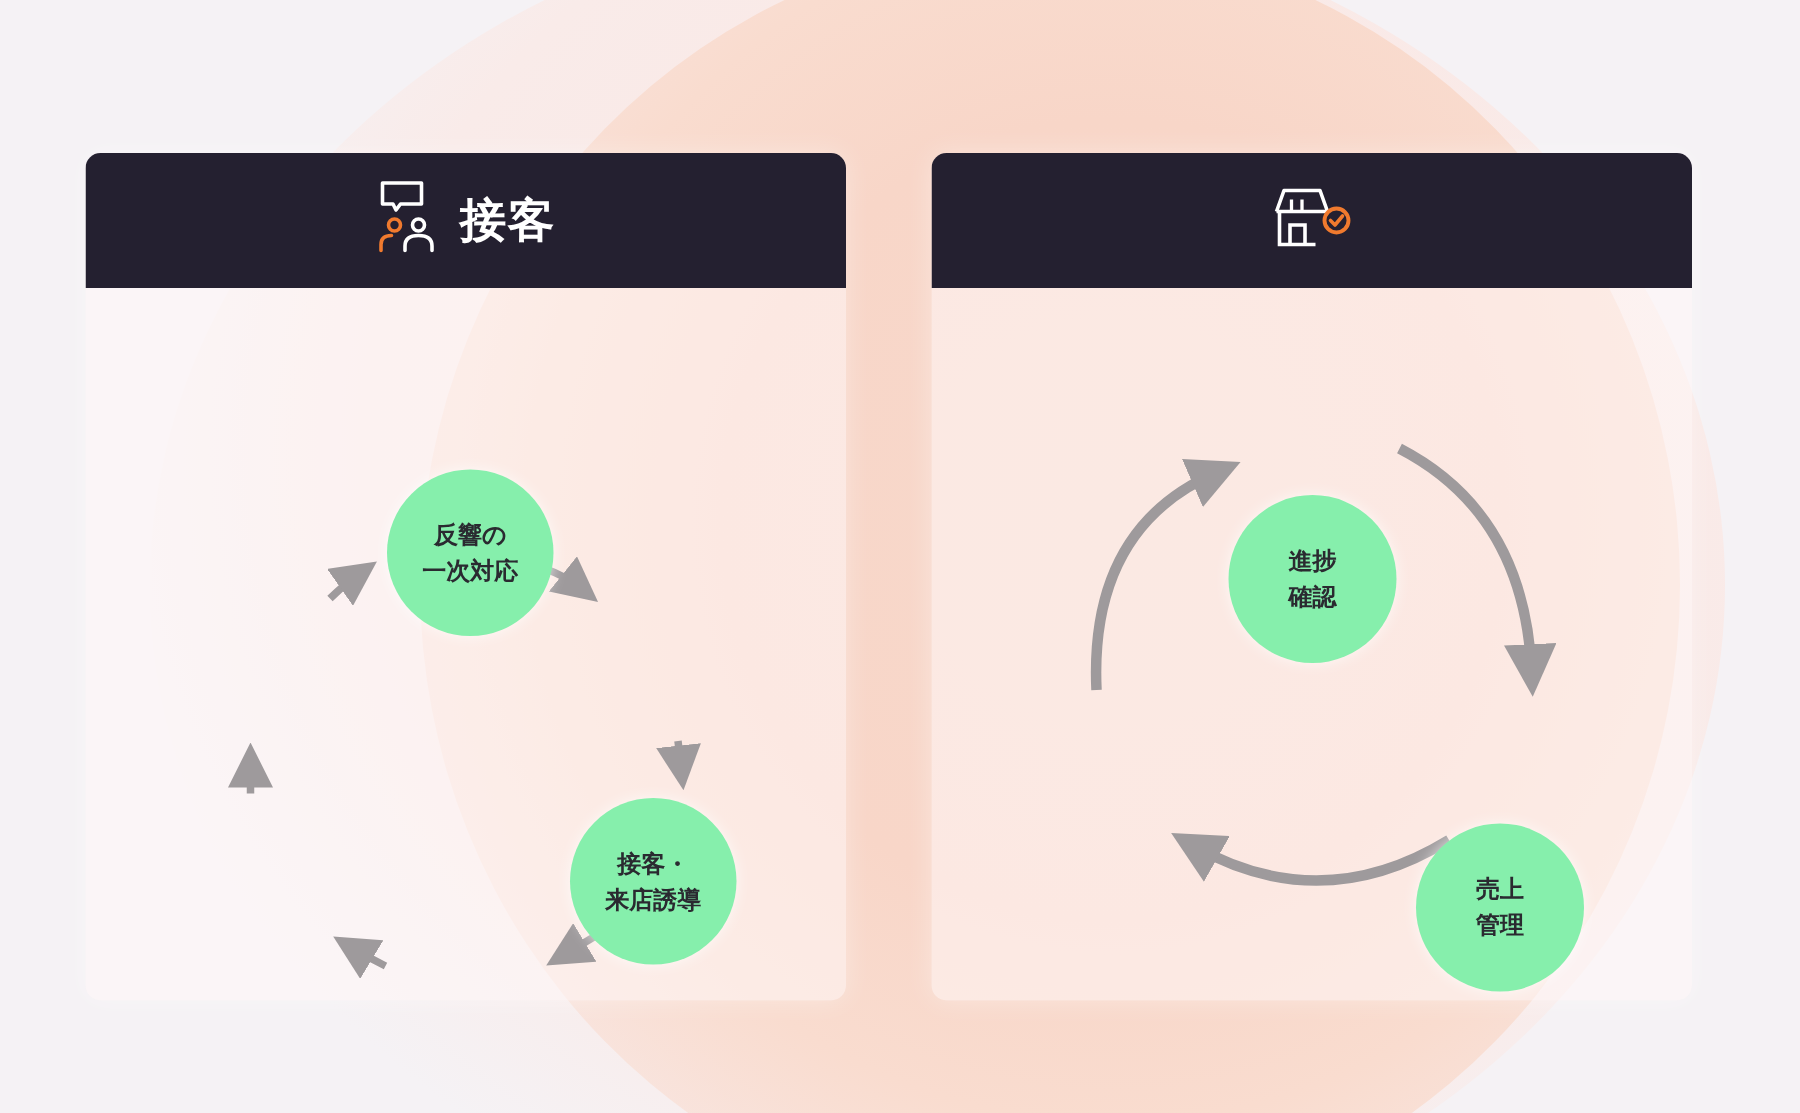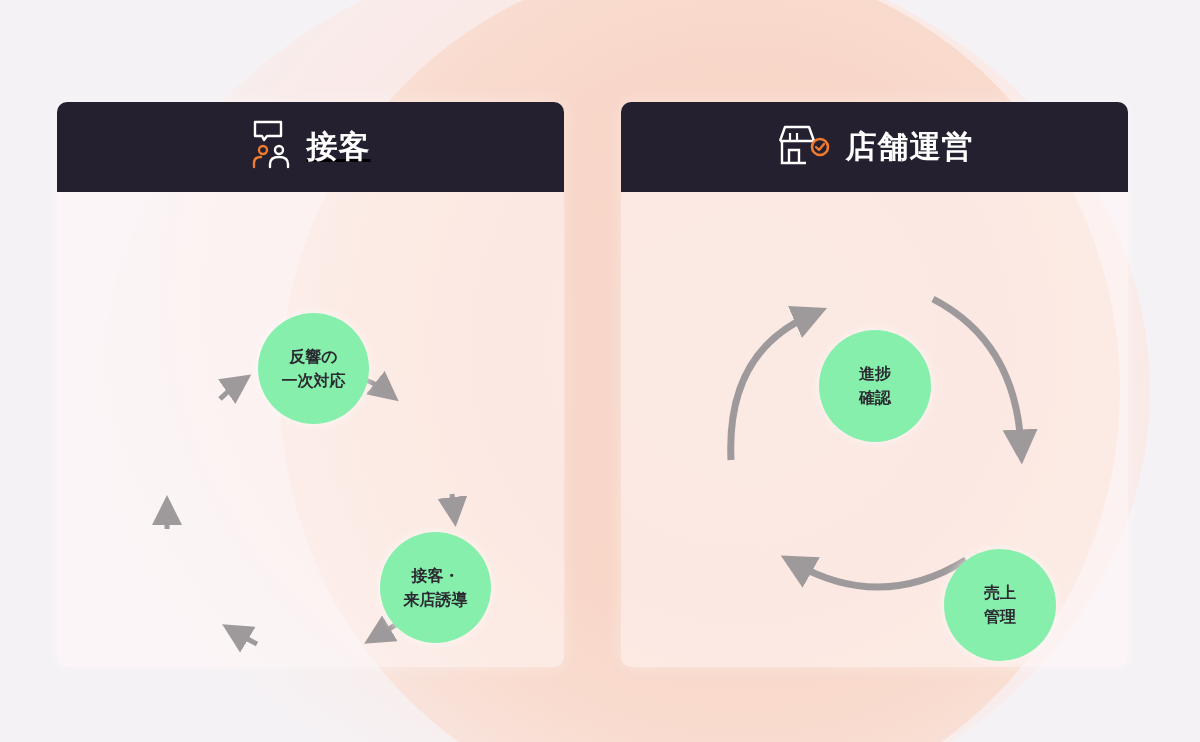--- a/index.html
+++ b/index.html
@@ -17,21 +17,21 @@
     position:absolute; left:280px; top:-40px; width:840px; height:860px;
     border-radius:50%;
     background:radial-gradient(ellipse at 55% 45%, #f7d8cb 0%, #f8d6c8 40%, #f9dccf 60%, rgba(249,221,210,0.6) 75%);
   }
   .panel {
     position:absolute; top:102px; width:507px; height:565px;
     border-radius:10px; overflow:hidden;
     background:rgba(255,248,248,0.55);
     box-shadow:0 0 18px rgba(255,255,255,0.35);
   }
-  .panel.left { left:57px;text-decoration:underline; }
+  .panel.left { left:57px; }
   .panel.right { left:621px; }
   .panel-header {
     height:90px; background:#242030;
     display:flex; align-items:center; justify-content:center; gap:14px;
   }
   .panel-title {
     color:#ffffff; font-size:31px; font-weight:bold; letter-spacing:1px;
   }
   .panel-body { position:relative; height:475px; }
   .node {
@@ -91,21 +91,20 @@
       <svg width="56" height="44" viewBox="0 0 56 44">
         <path d="M4 18 L9 4 H33 L38 18" fill="none" stroke="#ffffff" stroke-width="2.4" stroke-linejoin="round"></path>
         <path d="M4 18 H38" fill="none" stroke="#ffffff" stroke-width="2.4"></path>
         <path d="M6 18 V40 H30" fill="none" stroke="#ffffff" stroke-width="2.4"></path>
         <path d="M13 40 V27 H23 V40" fill="none" stroke="#ffffff" stroke-width="2.4"></path>
         <path d="M14 10 V18 M21 10 V18" stroke="#ffffff" stroke-width="2.2"></path>
         <circle cx="44" cy="24" r="8" fill="none" stroke="#f07a2e" stroke-width="2.6"></circle>
         <path d="M40 24 L43 27 L48 21" fill="none" stroke="#f07a2e" stroke-width="2.4" stroke-linecap="round" stroke-linejoin="round"></path>
       </svg>
     </span>
-    <span class="panel-title">店舗運営</span>
   </div>
   <div class="panel-body">
     <svg class="arrows" width="507" height="475" viewBox="0 0 507 475">
       <defs>
         <marker id="ah2" markerWidth="5" markerHeight="5" refX="2.5" refY="2.5" orient="auto" markerUnits="strokeWidth">
           <path d="M0,0 L5,2.5 L0,5 Z" fill="#9e9a9c"></path>
         </marker>
       </defs>
       <g stroke="#9e9a9c" stroke-width="7" fill="none" marker-end="url(#ah2)">
         <path d="M312 107 Q395 150 400 255"></path>

